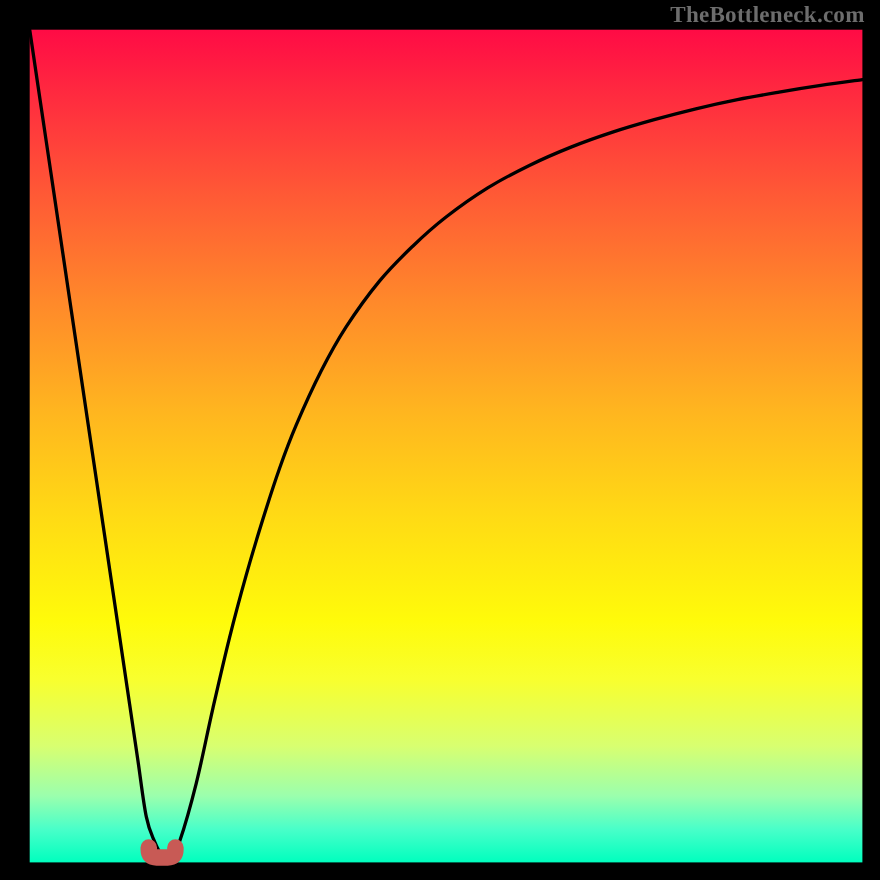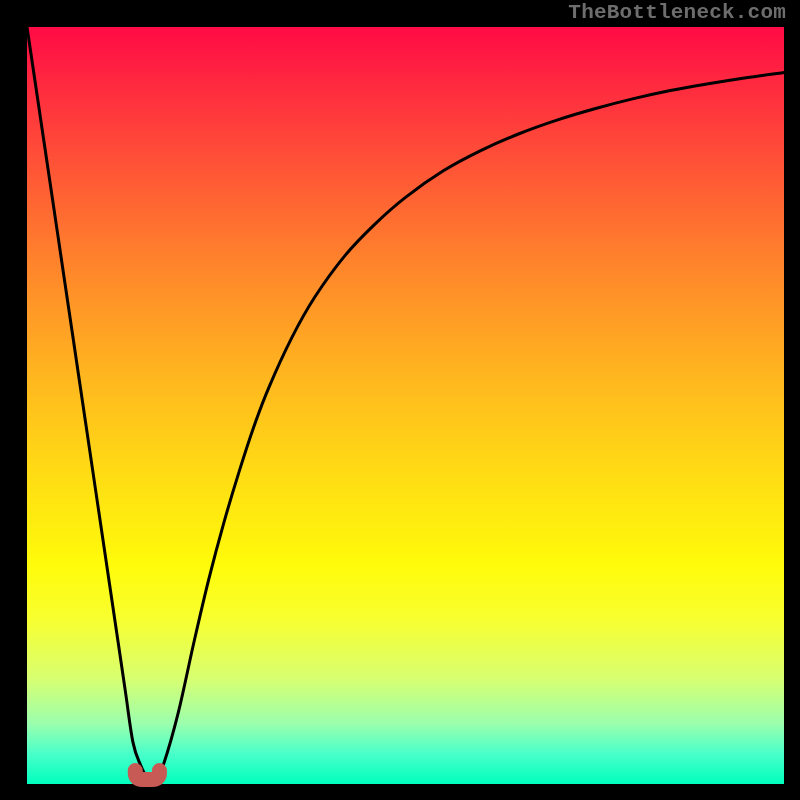--- a/index.html
+++ b/index.html
@@ -36,21 +36,21 @@
       #d8ff70 86%,
       #9bffad 92%,
       #49ffc9 96%,
       #00ffbe 100%
     );
   }
   .watermark {
     position: absolute;
     top: 1px;
     right: 14px;
-    font-family: Liberation Mono, monospace;
+    font-family: Liberation Serif, serif;
     font-size: 21px;
     font-weight: 600;
     color: #6d6d6d;
     letter-spacing: 0.2px;
   }
   svg.curve {
     position: absolute;
     left: 27px;
     top: 27px;
     width: 757px;

